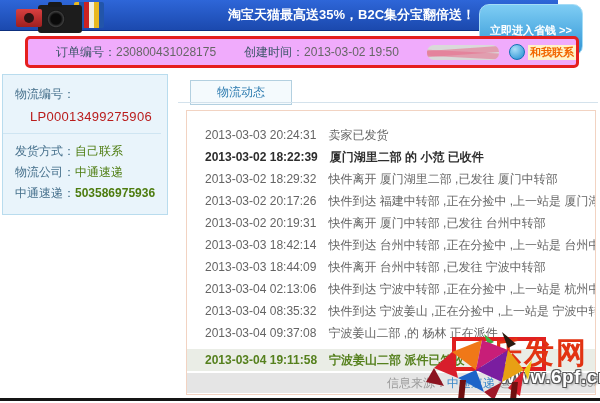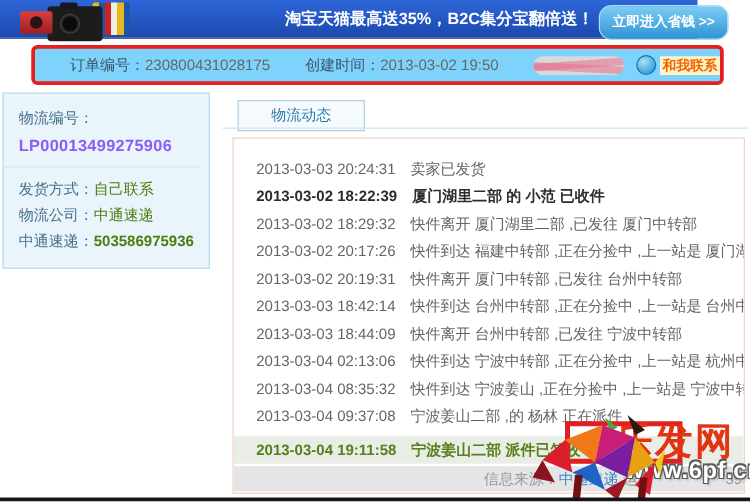--- a/index.html
+++ b/index.html
@@ -3,53 +3,53 @@
 <meta charset="utf-8">
 <style>
   html,body{margin:0;padding:0;background:#fff;}
   .stage{position:relative;width:600px;height:403px;overflow:hidden;background:#fff;
          font-family:"Liberation Sans","DejaVu Sans",sans-serif;}
 
   
   .banner{position:absolute;left:0;top:0;width:558px;height:30px;
           background:linear-gradient(#2e66d8 0%,#1b49ae 100%);border-bottom:1px solid #0d2f7e;}
   .promo{position:absolute;left:228px;top:6px;color:#fff;font-size:13px;font-weight:bold;white-space:nowrap;}
-  .cta{position:absolute;left:479px;top:4px;height:18px;line-height:18px;padding:4px 10px;
+  .cta{position:absolute;left:479px;top:4px;height:18px;line-height:18px;padding:16px 10px;
        border:1px solid #a5dcf6;border-radius:10px;color:#fff;font-size:11px;font-weight:bold;
        background:linear-gradient(#7ecdf4,#2f93d4);cursor:pointer;white-space:nowrap;}
 
   
   .collage{position:absolute;left:14px;top:0;width:90px;height:34px;}
   .film{position:absolute;right:0;top:2px;width:30px;height:26px;border-radius:2px;
         background:repeating-linear-gradient(90deg,#e8b820 0 5px,#2255aa 5px 10px,#cc2222 10px 15px,#efefe0 15px 20px);}
   .cam-red{position:absolute;left:2px;top:9px;width:26px;height:18px;border-radius:2px;
            background:linear-gradient(#d84040,#9e1f1f);}
   .cam-red::after{content:"";position:absolute;left:8px;top:4px;width:10px;height:10px;border-radius:50%;background:#2a1414;}
   .dslr{position:absolute;left:24px;top:5px;width:44px;height:28px;border-radius:3px;background:#1c1c1c;}
   .dslr::before{content:"";position:absolute;left:10px;top:-3px;width:14px;height:5px;background:#181818;border-radius:2px 2px 0 0;}
   .dslr::after{content:"";position:absolute;left:9px;top:5px;width:18px;height:18px;border-radius:50%;
                background:radial-gradient(circle at 50% 50%,#0a0a0a 40%,#3d3d3d 60%,#101010 70%);}
 
   
   .order-box{position:absolute;left:25px;top:36px;width:520px;height:26px;border:3px solid #e51f1f;
-             border-radius:5px;background:#7dd3fc;display:flex;align-items:center;padding-left:28px;font-size:12px;white-space:nowrap;}
+             border-radius:5px;background:#f0abfc;display:flex;align-items:center;padding-left:28px;font-size:12px;white-space:nowrap;}
   .olabel{color:#3c5568;}
   .ovalue{color:#666;margin-right:28px;}
   .redacted{width:118px;height:15px;border-radius:7px;background:#d9d9d9;position:relative;overflow:hidden;margin-right:10px;}
   .scrib1,.scrib2{position:absolute;background:rgba(232,110,140,.55);height:6px;width:130px;border-radius:3px;}
   .scrib1{top:2px;left:-6px;transform:rotate(-4deg);}
   .scrib2{top:8px;left:-2px;transform:rotate(3deg);}
   .ww{width:14px;height:14px;border-radius:50%;background:radial-gradient(circle at 35% 30%,#aadff9,#1c8ad0);
       border:1px solid #1272b4;margin-right:3px;cursor:pointer;flex:0 0 auto;}
   .contact{color:#f26500;background:#fff3c8;font-size:11px;font-weight:bold;padding:0 2px;cursor:pointer;}
 
   
   .sidebar{position:absolute;left:2px;top:74px;width:152px;background:#e9f4fb;border:1px solid #b9dcee;
            padding:9px 0 10px 12px;font-size:12px;color:#46708c;}
-  .lp{font-weight:bold;color:#8b5cf6;font-size:13px;margin-top:4px;letter-spacing:.3px;}
+  .lp{font-weight:normal;color:#b91c1c;font-size:13px;margin-top:4px;letter-spacing:.3px;text-align:center;}
   .sdivider{height:1px;background:#cfe5f2;margin:9px 6px 7px -12px;}
   .sfield{line-height:21px;white-space:nowrap;}
   .sfield .v{color:#4d7c0f;}
   .sfield .v.b{font-weight:bold;}
 
   
   .tab{position:absolute;left:190px;top:80px;border:1px solid #b3d0e0;background:#f4fafd;color:#2e7cb0;
        font-size:12px;padding:3px 26px;cursor:pointer;}
   .tabline{position:absolute;left:178px;top:102px;width:420px;height:1px;background:#d4e2ec;}
   .content{position:absolute;left:186px;top:110px;width:408px;height:283px;border:1px solid #f2d3c2;background:#fff;overflow:hidden;}

